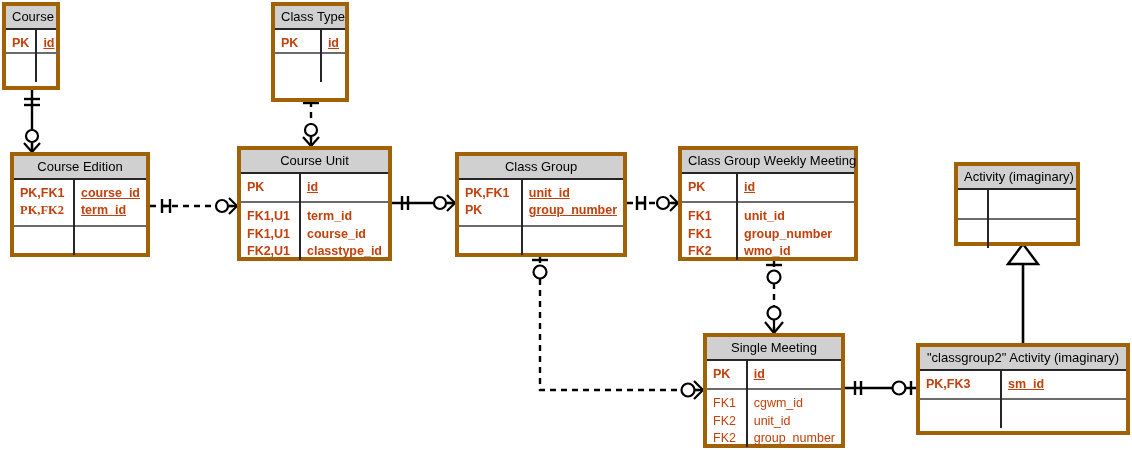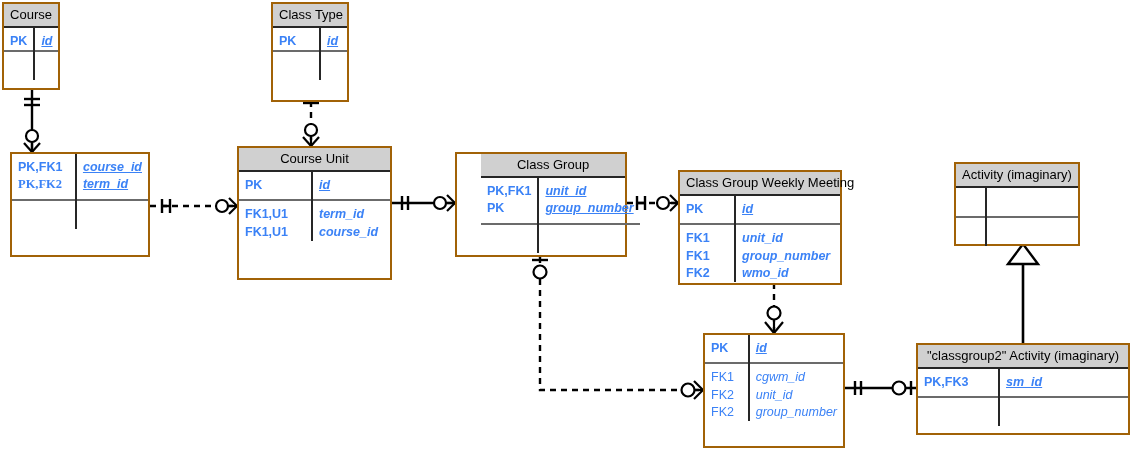--- a/index.html
+++ b/index.html
@@ -19,21 +19,21 @@
     position: absolute;
     left: 0;
     top: 0;
     width: 1132px;
     height: 450px;
     pointer-events: none;
   }
   .entity {
     position: absolute;
     box-sizing: border-box;
-    border: 2px solid #a16207;
+    border: 4px solid #a16207;
     background: #ffffff;
     z-index: 5;
   }
   .ent-title {
     box-sizing: border-box;
     background: #d0d0d0;
     border-bottom: 2px solid #262626;
     text-align: center;
     font-size: 13px;
     color: #000000;
@@ -52,33 +52,32 @@
   .ent-section + .ent-section .ent-row:first-child .key-cell,
   .ent-section + .ent-section .ent-row:first-child .attr-cell {
     border-top: 2px solid #6b6b6b;
   }
   .ent-row {
     display: table-row;
   }
   .key-cell, .attr-cell {
     display: table-cell;
     font-size: 12.5px;
-    color: #3b82f6;
+    color: #c2410c;
     padding: 1px 6px 1px 6px;
     vertical-align: top;
     white-space: nowrap;
     line-height: 1.22;
   }
   .key-cell {
     border-right: 2px solid #262626;
     font-weight: bold;
   }
   .attr-cell {
     font-weight: bold;
-    font-style: italic;
   }
   .soft .key-cell, .soft .attr-cell {
     font-weight: normal;
   }
   .pk .attr-cell, .pk .key-cell {
     font-weight: bold;
   }
   .pk .attr-cell span.u {
     text-decoration: underline;
   }
@@ -216,63 +215,68 @@
       <div class="ent-section">
         <div class="ent-row empty-row">
           <div class="key-cell" style="width:34px;">&nbsp;</div>
           <div class="attr-cell">&nbsp;</div>
         </div>
       </div>
     </div>
   </div>
 
   <div class="entity" style="left:10px; top:152px; width:140px; height:105px;">
+    <div class="ent-title">Course Edition</div>
     <div class="ent-body">
       <div class="ent-section">
         <div class="ent-row pk">
           <div class="key-cell pad-top" style="width:58px;">PK,FK1</div>
           <div class="attr-cell pad-top"><span class="u">course_id</span></div>
         </div>
         <div class="ent-row pk">
           <div class="key-cell pad-bot" style="width:58px;font-family:Liberation Serif, serif;">PK,FK2</div>
           <div class="attr-cell pad-bot"><span class="u">term_id</span></div>
         </div>
       </div>
       <div class="ent-section">
         <div class="ent-row empty-row">
           <div class="key-cell" style="width:58px;">&nbsp;</div>
           <div class="attr-cell">&nbsp;</div>
         </div>
       </div>
     </div>
   </div>
 
-  <div class="entity" style="left:237px; top:146px; width:155px; height:134px;">
+  <div class="entity" style="left:237px; top:146px; width:155px; height:115px;">
     <div class="ent-title">Course Unit</div>
     <div class="ent-body">
       <div class="ent-section">
         <div class="ent-row pk">
           <div class="key-cell pad-top pad-bot" style="width:60px;">PK</div>
           <div class="attr-cell pad-top pad-bot"><span class="u">id</span></div>
         </div>
       </div>
       <div class="ent-section">
         <div class="ent-row">
           <div class="key-cell pad-top" style="width:60px;">FK1,U1</div>
           <div class="attr-cell pad-top">term_id</div>
         </div>
         <div class="ent-row">
           <div class="key-cell" style="width:60px;">FK1,U1</div>
           <div class="attr-cell">course_id</div>
         </div>
-      </div>
-    </div>
-  </div>
-
-  <div class="entity" style="left:455px; top:152px; width:172px; height:105px;padding-left:24px;">
+        <div class="ent-row">
+          <div class="key-cell" style="width:60px;">FK2,U1</div>
+          <div class="attr-cell">classtype_id</div>
+        </div>
+      </div>
+    </div>
+  </div>
+
+  <div class="entity" style="left:455px; top:152px; width:172px; height:105px;">
     <div class="ent-title">Class Group</div>
     <div class="ent-body">
       <div class="ent-section">
         <div class="ent-row pk">
           <div class="key-cell pad-top" style="width:62px;">PK,FK1</div>
           <div class="attr-cell pad-top"><span class="u">unit_id</span></div>
         </div>
         <div class="ent-row pk">
           <div class="key-cell pad-bot" style="width:62px;">PK</div>
           <div class="attr-cell pad-bot"><span class="u">group_number</span></div>
@@ -280,21 +284,21 @@
       </div>
       <div class="ent-section">
         <div class="ent-row empty-row">
           <div class="key-cell" style="width:62px;">&nbsp;</div>
           <div class="attr-cell">&nbsp;</div>
         </div>
       </div>
     </div>
   </div>
 
-  <div class="entity" style="left:678px; top:146px; width:164px; height:115px;margin-top:24px;">
+  <div class="entity" style="left:678px; top:146px; width:180px; height:115px;">
     <div class="ent-title">Class Group Weekly Meeting</div>
     <div class="ent-body">
       <div class="ent-section">
         <div class="ent-row pk">
           <div class="key-cell pad-top pad-bot" style="width:42px;">PK</div>
           <div class="attr-cell pad-top pad-bot"><span class="u">id</span></div>
         </div>
       </div>
       <div class="ent-section">
         <div class="ent-row">
@@ -325,20 +329,21 @@
       <div class="ent-section">
         <div class="ent-row empty-row">
           <div class="key-cell" style="width:17px;">&nbsp;</div>
           <div class="attr-cell">&nbsp;</div>
         </div>
       </div>
     </div>
   </div>
 
   <div class="entity soft" style="left:703px; top:333px; width:142px; height:115px;">
+    <div class="ent-title">Single Meeting</div>
     <div class="ent-body">
       <div class="ent-section">
         <div class="ent-row pk">
           <div class="key-cell pad-top pad-bot" style="width:40px;">PK</div>
           <div class="attr-cell pad-top pad-bot"><span class="u">id</span></div>
         </div>
       </div>
       <div class="ent-section">
         <div class="ent-row">
           <div class="key-cell pad-top" style="width:40px;">FK1</div>

